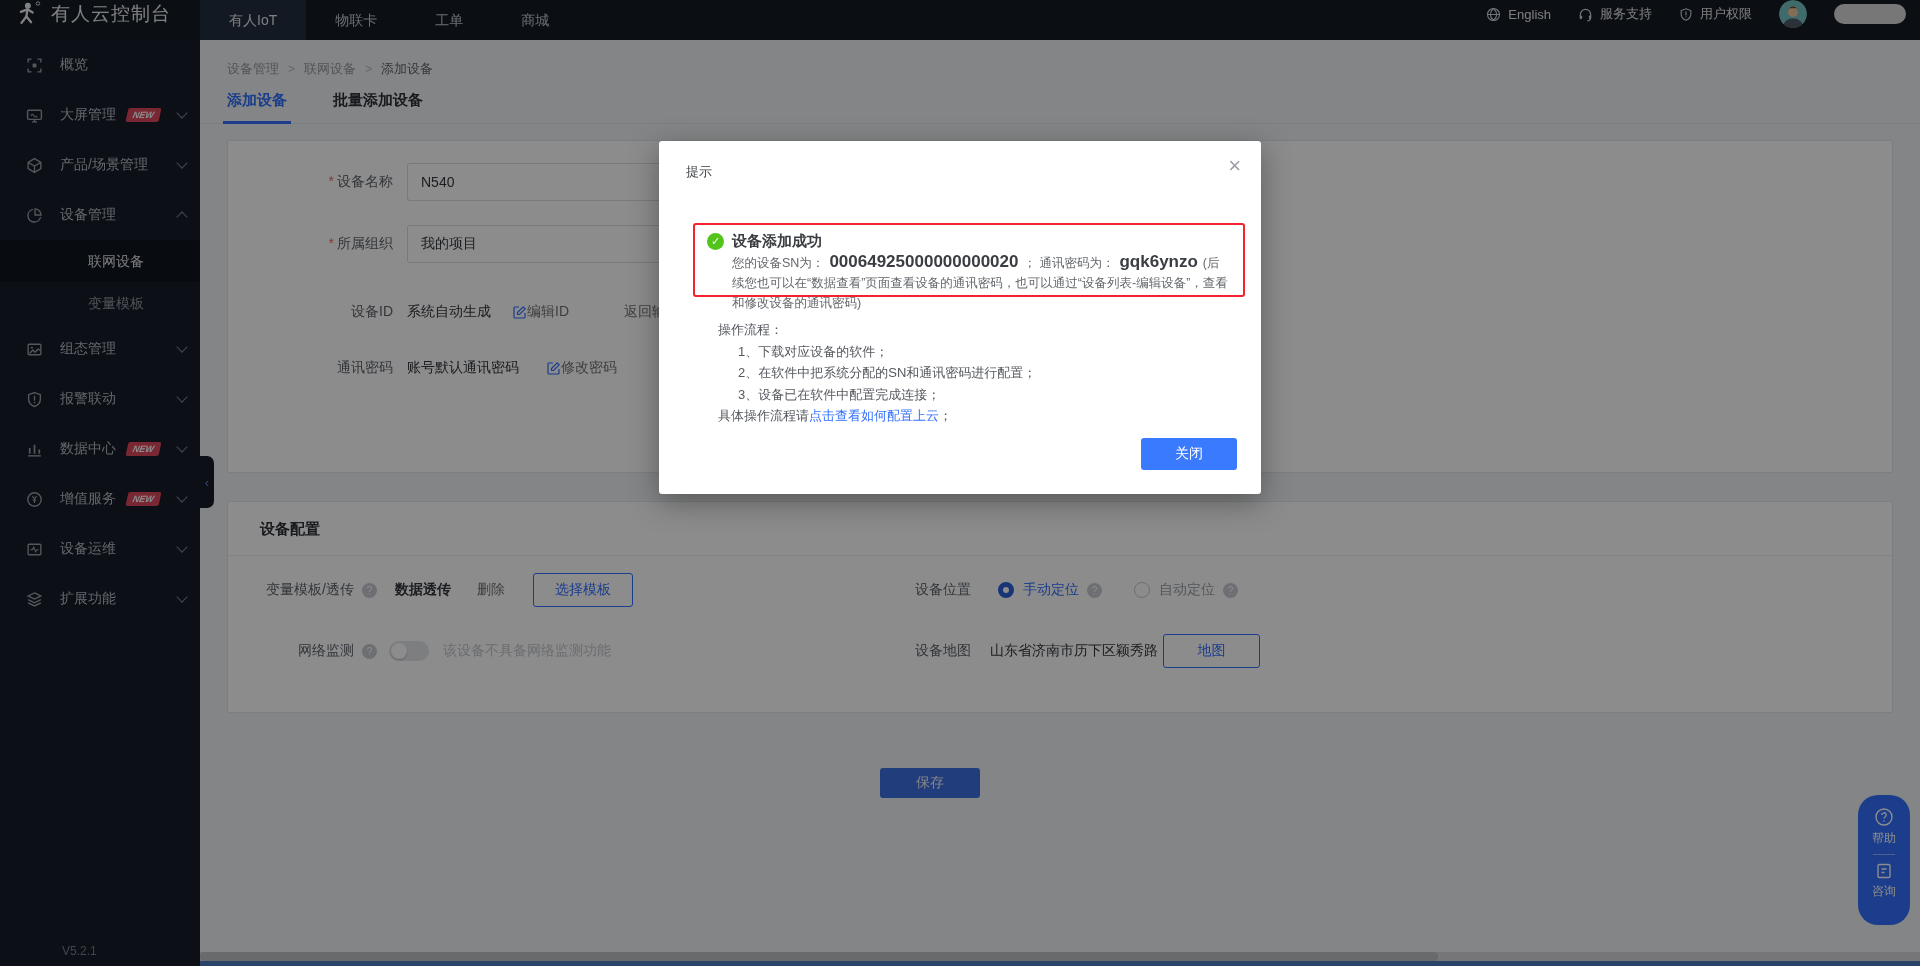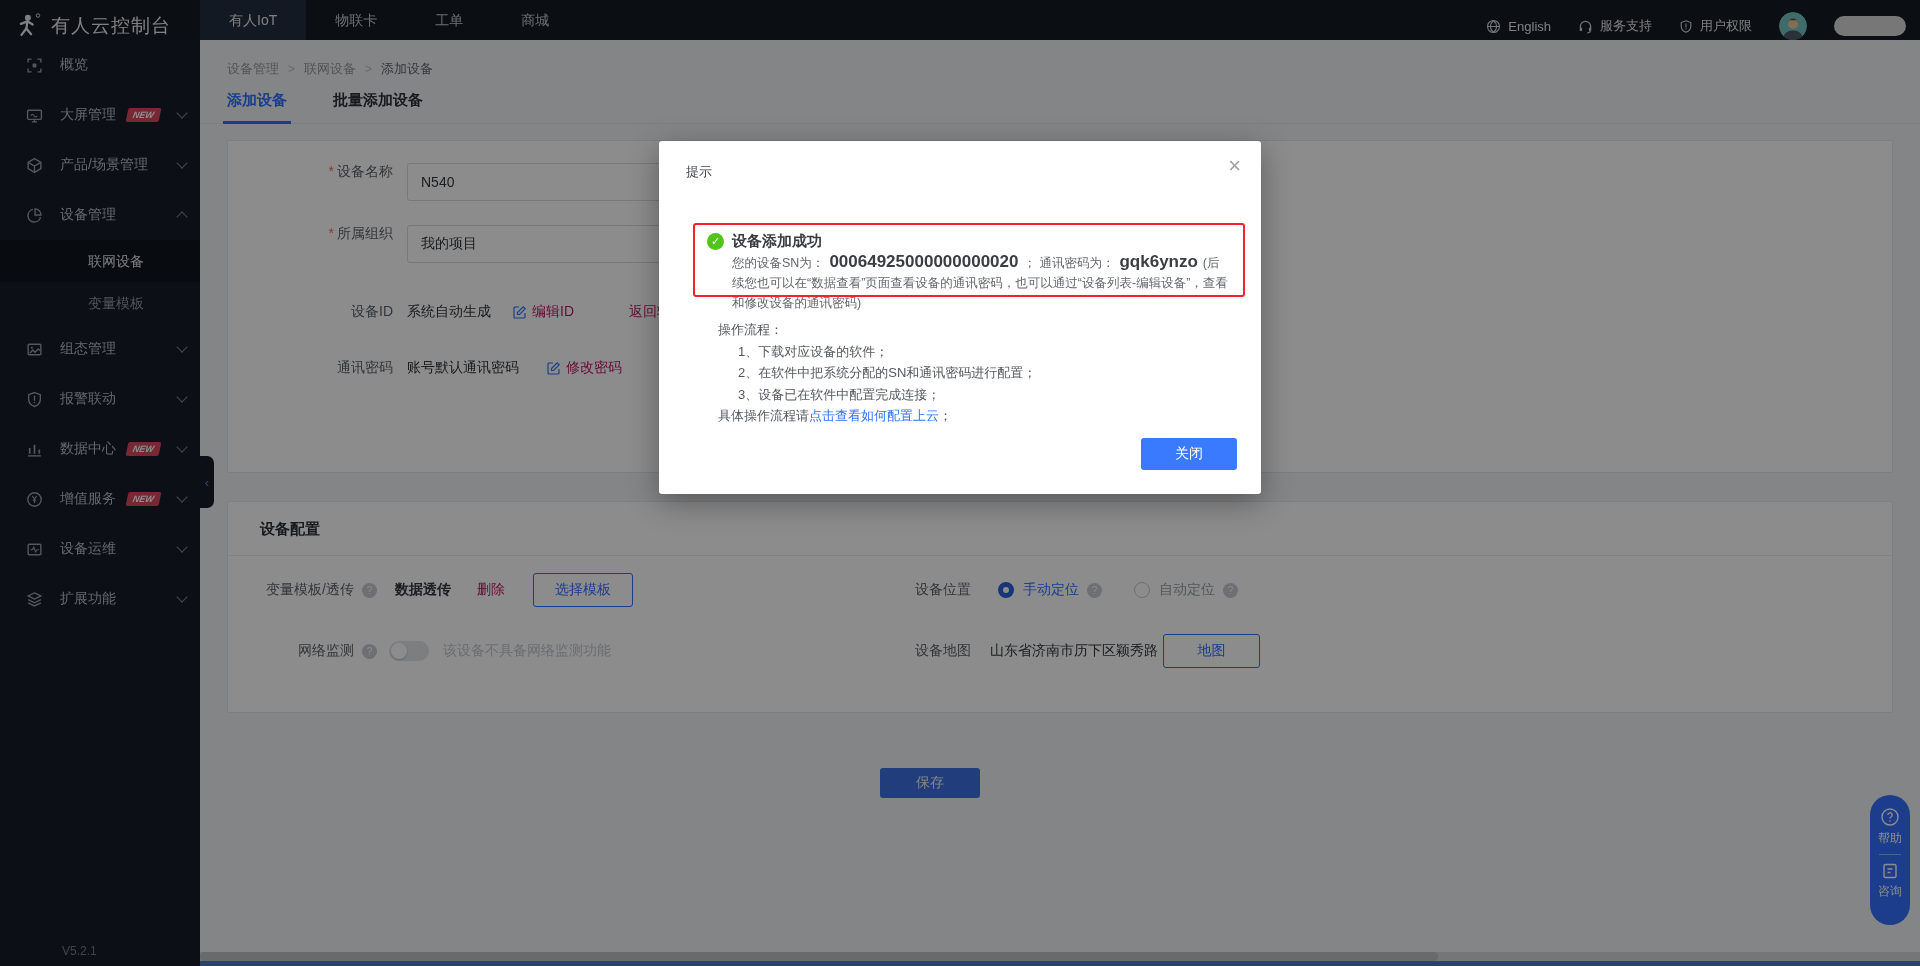--- a/index.html
+++ b/index.html
@@ -1,20 +1,20 @@
 <!DOCTYPE html>
 <html><head>
 <meta charset="utf-8">
 <style>
   * { margin:0; padding:0; box-sizing:border-box; }
   body { background:#333; font-family:"Liberation Sans","DejaVu Sans",sans-serif; }
   .page { position:relative; width:1920px; height:966px; overflow:hidden; background:#f0f2f5; }
 
   
-  .header { position:absolute; top:0; left:0; width:1920px; height:40px; background:#151a23; display:flex; align-items:flex-end; z-index:10; }
+  .header { position:absolute; top:0; left:0; width:1920px; height:40px; background:#151a23; display:flex; align-items:flex-start; z-index:10; }
   .logo { width:200px; display:flex; align-items:center; gap:10px; padding-left:13px; flex:none; }
   .logo-text { color:#e7eaee; font-size:19px; letter-spacing:1px; white-space:nowrap; }
   .nav-tabs { display:flex; height:40px; }
   .nav-tab { padding:0 29px; line-height:40px; color:#c3c9d2; font-size:14px; cursor:pointer; white-space:nowrap; }
   .nav-tab.active { background:#232e40; color:#e5e5e5; }
   .header-right { margin-left:auto; display:flex; align-items:center; gap:27px; padding-right:14px; color:#e5e5e5; font-size:13px; }
   .hr-item { display:flex; align-items:center; gap:7px; cursor:pointer; white-space:nowrap; }
   .avatar { width:28px; height:28px; border-radius:50%; overflow:hidden; flex:none; cursor:pointer; }
   .redacted { width:72px; height:20px; background:#d9d9d9; border-radius:10px; }
 
@@ -38,48 +38,48 @@
   .tabs-wrap { margin-top:13px; padding-left:27px; display:flex; gap:46px; border-bottom:1px solid #e4e6ea; }
   .tab { font-size:15px; font-weight:bold; color:#2e3238; padding-bottom:13px; cursor:pointer; position:relative; }
   .tab.active { color:#3370ff; }
   .tab.active::after { content:""; position:absolute; left:-4px; right:-4px; bottom:-1px; height:3px; background:#3370ff; }
 
   .card { background:#fff; border:1px solid #e4e6ea; border-radius:2px; margin:0 27px; }
   .card1 { margin-top:16px; height:333px; }
   .card2 { margin-top:28px; height:212px; }
   .card-header { height:54px; line-height:54px; padding-left:32px; font-size:15px; font-weight:bold; color:#2f3338; border-bottom:1px solid #ebedf0; }
 
-  .form-row { display:flex; }
+  .form-row { display:flex; align-items:center; }
   .flabel { width:165px; text-align:right; color:#5f646b; font-size:14px; flex:none; }
   .required { color:#f56c6c; margin-right:3px; }
   .gap14 { width:14px; flex:none; }
   .input { width:420px; height:38px; border:1px solid #d9dce2; border-radius:3px; padding-left:13px; font-size:14px; color:#33373d; background:#fff; outline:none; }
   .plain-val { font-size:14px; color:#33373d; }
-  .link { color:#be185d; font-size:14px; cursor:pointer; display:inline-flex; align-items:center; gap:5px; }
+  .link { color:#737373; font-size:14px; cursor:pointer; display:inline-flex; align-items:center; }
 
   .cfg-row { display:flex; align-items:center; }
   .cfg-left { width:663px; display:flex; align-items:center; flex:none; }
   .cfg-label { width:126px; text-align:right; color:#5f646b; font-size:14px; flex:none; }
   .cfg-right { display:flex; align-items:center; }
   .cfg-rlabel { width:80px; text-align:right; color:#5f646b; font-size:14px; flex:none; }
   .qicon { width:15px; height:15px; border-radius:50%; background:#c6cad1; color:#fff; font-size:10px; display:inline-flex; align-items:center; justify-content:center; margin-left:8px; flex:none; }
   .bold-val { font-size:14px; font-weight:bold; color:#33373d; }
   .btn-outline { height:34px; border:1px solid #3370ff; color:#3370ff; background:#fff; border-radius:3px; font-size:14px; display:inline-flex; align-items:center; justify-content:center; cursor:pointer; }
   .toggle { width:40px; height:20px; border-radius:10px; background:#e2e5ea; position:relative; margin-left:12px; flex:none; cursor:pointer; }
   .toggle .knob { position:absolute; left:2px; top:2px; width:16px; height:16px; border-radius:50%; background:#fff; box-shadow:0 1px 2px rgba(0,0,0,.2); }
   .hint { color:#c3c7cd; font-size:14px; margin-left:14px; }
   .radio { width:16px; height:16px; border-radius:50%; border:1px solid #c6cad1; background:#fff; flex:none; cursor:pointer; }
   .radio.checked { border:5px solid #2b62d9; }
   .opt-blue { color:#3370ff; font-size:14px; margin-left:9px; cursor:pointer; }
   .opt-gray { color:#9aa0a6; font-size:14px; margin-left:9px; cursor:pointer; }
 
   .save-btn { position:absolute; left:680px; top:728px; width:100px; height:30px; background:#3f6fe0; color:#eef1f6; font-size:14px; border:none; border-radius:3px; cursor:pointer; }
 
   
-  .float-pill { position:absolute; right:10px; top:795px; width:40px; height:130px; background:#3370ff; border-radius:20px; color:#fff; display:flex; flex-direction:column; align-items:center; padding-top:12px; z-index:10; }
+  .float-pill { position:absolute; right:10px; top:795px; width:52px; height:130px; background:#3370ff; border-radius:20px; color:#fff; display:flex; flex-direction:column; align-items:center; padding-top:12px; z-index:10; }
   .pill-item { display:flex; flex-direction:column; align-items:center; gap:3px; font-size:12px; cursor:pointer; }
   .pill-div { width:22px; height:1px; background:rgba(255,255,255,.45); margin:7px 0; }
 
   
   .scroll-track { position:absolute; left:200px; right:0; bottom:5px; height:9px; background:#d7d8da; z-index:5; }
   .scroll-thumb { width:72%; height:9px; background:#c0c1c4; border-radius:4px; cursor:pointer; }
   .bottom-line { position:absolute; left:0; right:0; bottom:0; height:5px; background:#4d7cc0; z-index:5; }
 
   
   .overlay { position:absolute; inset:0; background:rgba(0,0,0,0.45); z-index:50; }

